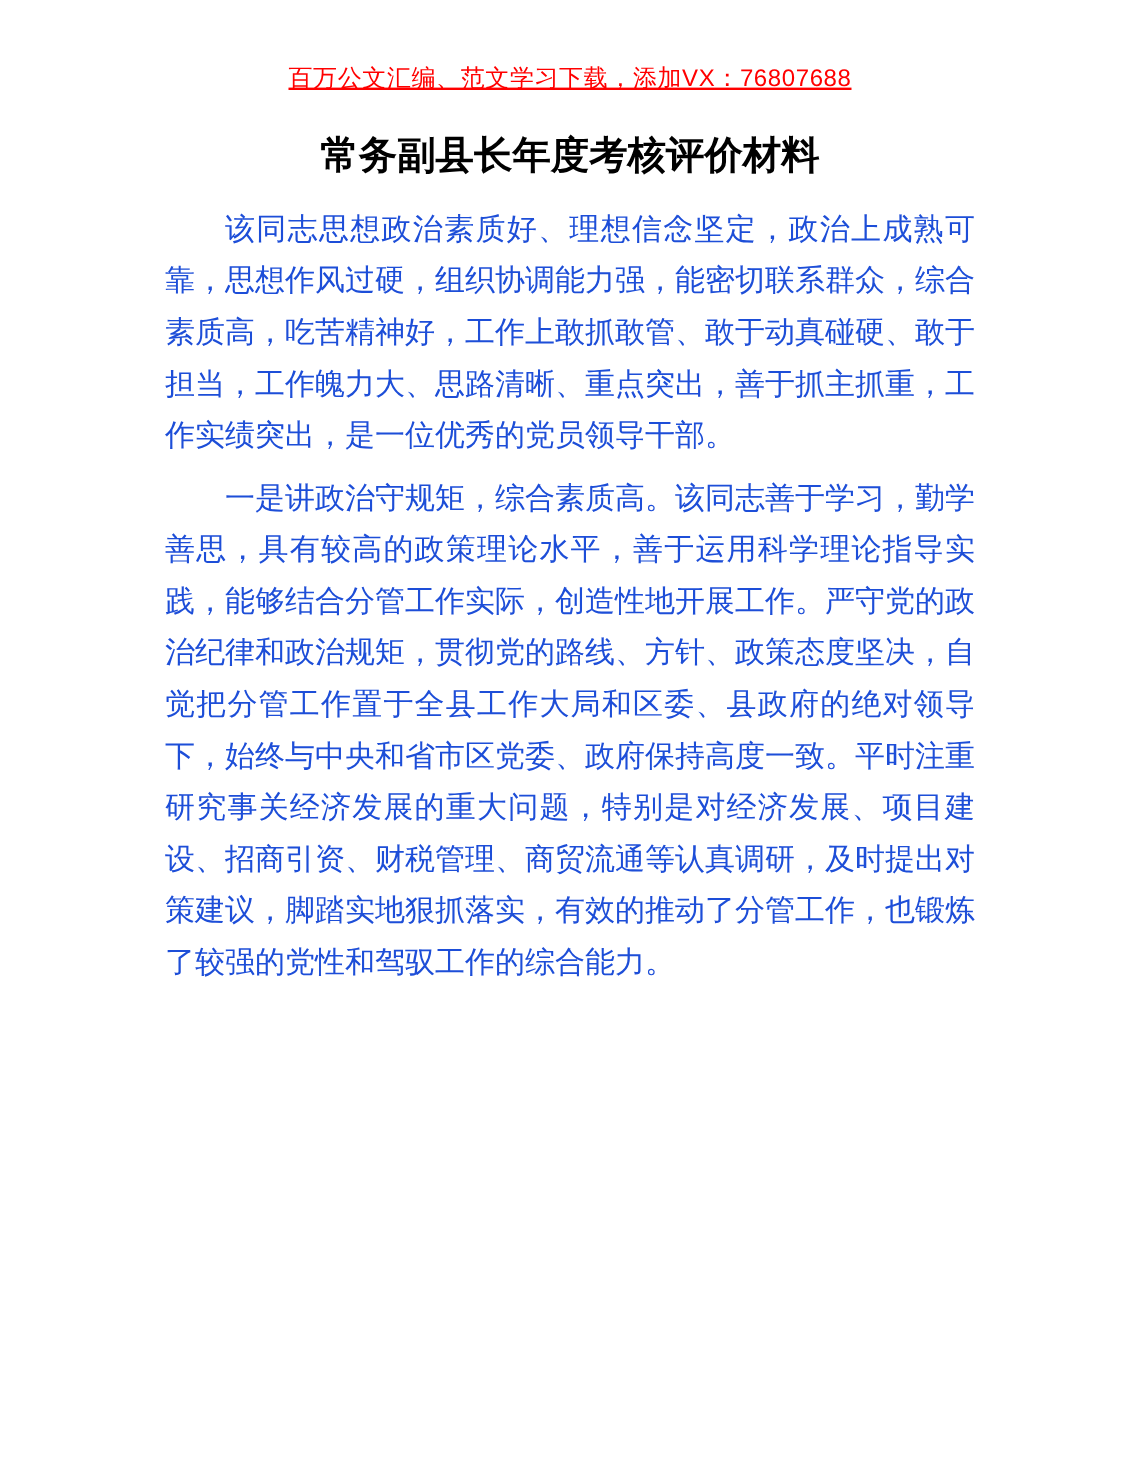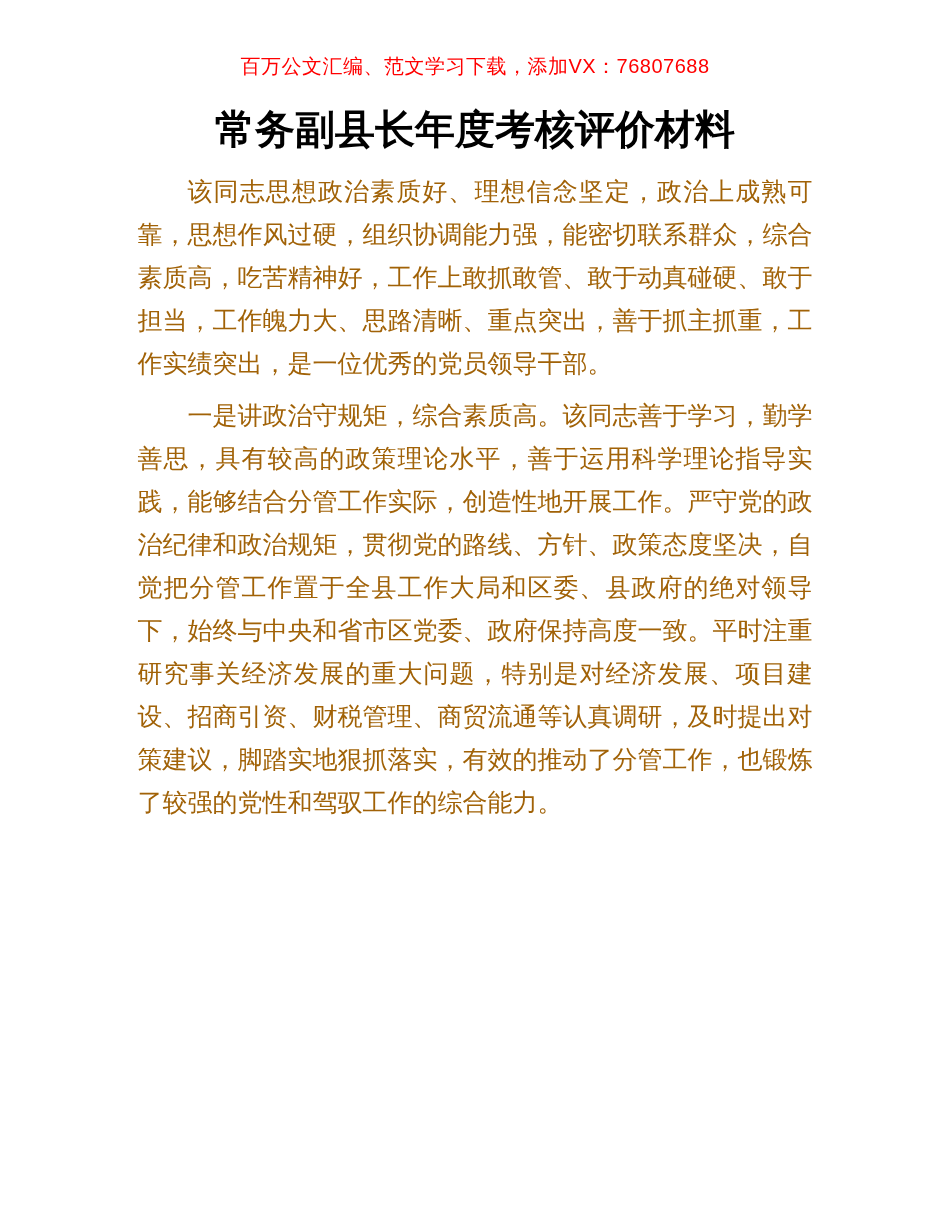--- a/index.html
+++ b/index.html
@@ -16,43 +16,44 @@
     color: #000000;
   }
 
   .notice {
     margin-top: 52px;
     text-align: center;
     font-size: 20px;
     line-height: 28px;
     color: #ff0000;
     letter-spacing: 0.5px;
+    text-decoration: underline;
   }
 
   .doc-title {
     margin-top: 26px;
     text-align: center;
-    font-size: 40px;
+    font-size: 32px;
     line-height: 46px;
     font-weight: 700;
     color: #000000;
   }
 
   .content {
     width: 675px;
     margin: 18px auto 0 auto;
   }
 
   .content p.body-para {
     font-size: 25px;
     line-height: 43px;
     text-align: justify;
     text-indent: 2em;
     margin: 0 0 9px 0;
-    color: #a16207;
+    color: #1d4ed8;
     word-break: normal;
     overflow-wrap: break-word;
   }
 </style>
 </head>
 <body>
 
 <div class="page">
 
   <div class="notice">百万公文汇编、范文学习下载，添加VX：76807688</div>

